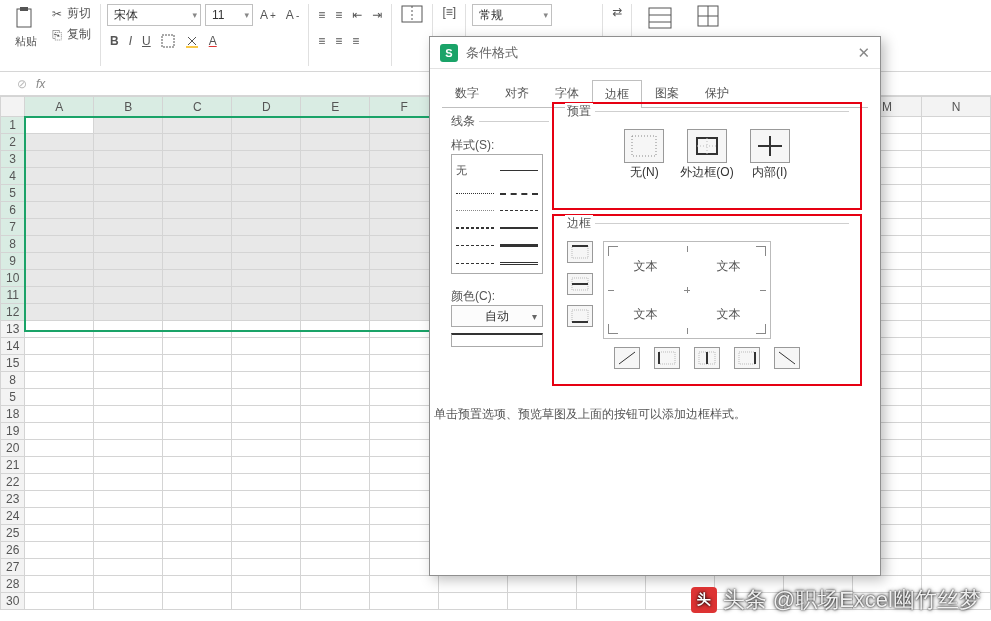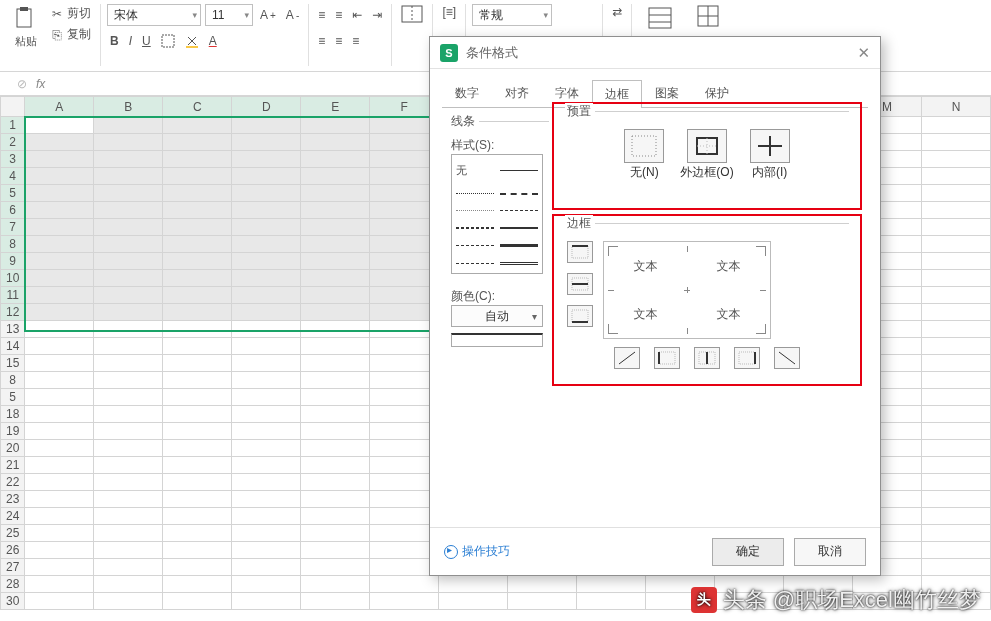--- a/index.html
+++ b/index.html
@@ -1133,33 +1133,21 @@
             </svg>
         </div>
         <div class="side-btn">
           <svg width="18" height="14">
               <line x1="1" y1="1" x2="17" y2="13" stroke="#333"></line>
             </svg>
         </div>
       </div>
     </div>
 
-  </div>
-
-  <div class="dlg-footer">
-    <span class="link">
-      <span class="link-icon"></span>
-      <span>操作技巧</span>
-    </span>
-    <span class="spacer"></span>
-    <div class="btn primary">
-      <span>确定</span>
-    </div>
-    <div class="btn">
-      <span>取消</span>
-    </div>
-  </div>
+    <div class="hint" style="position:absolute; left:4px; top:286px;">单击预置选项、预览草图及上面的按钮可以添加边框样式。</div>
+  </div>
+
 </div>
 
 <div class="watermark">
   <span class="wm-icon">头</span>
   <span>头条 @职场Excel幽竹丝梦</span>
 </div>
 
 </body></html>

